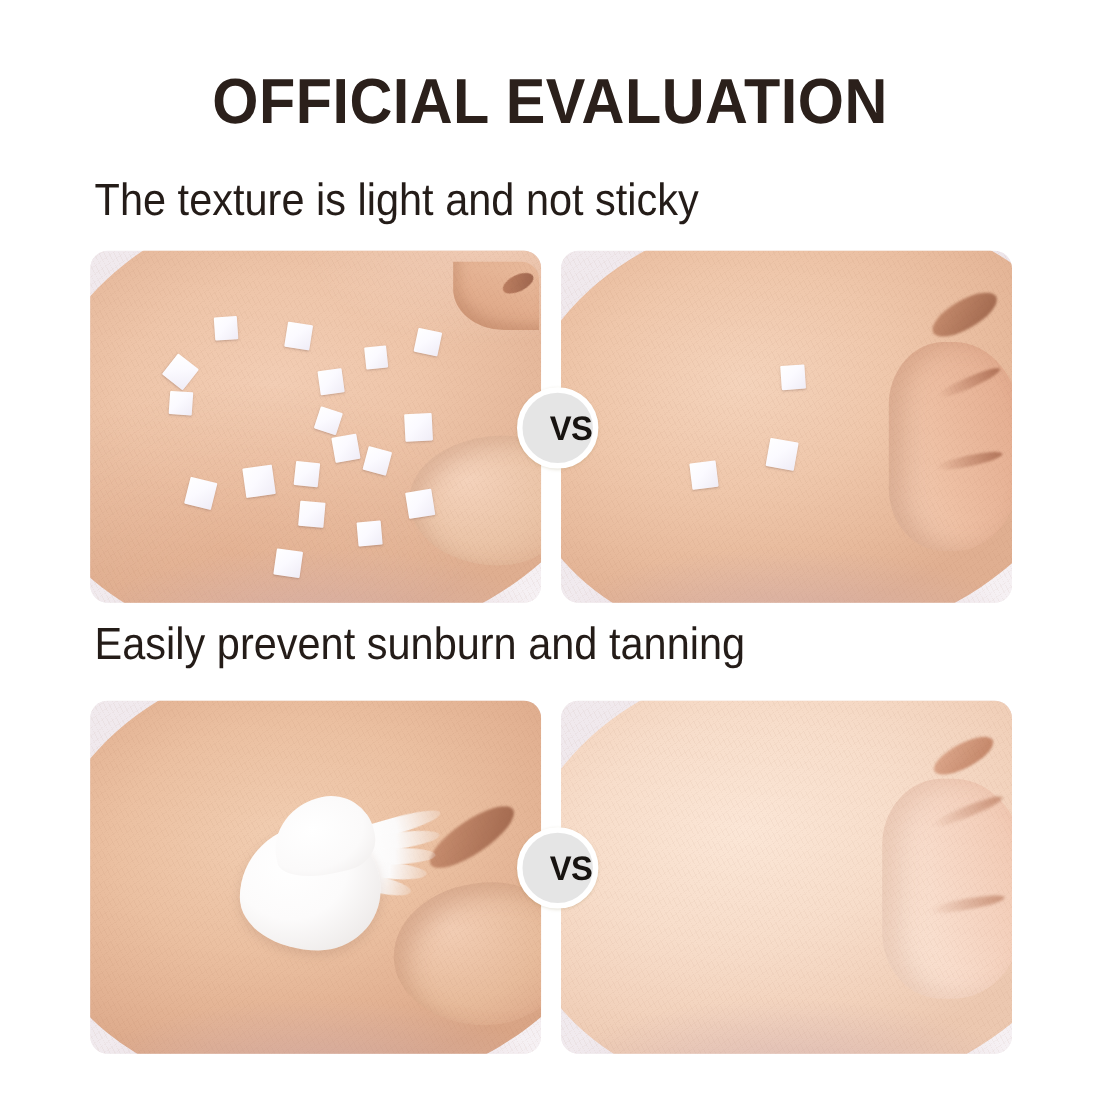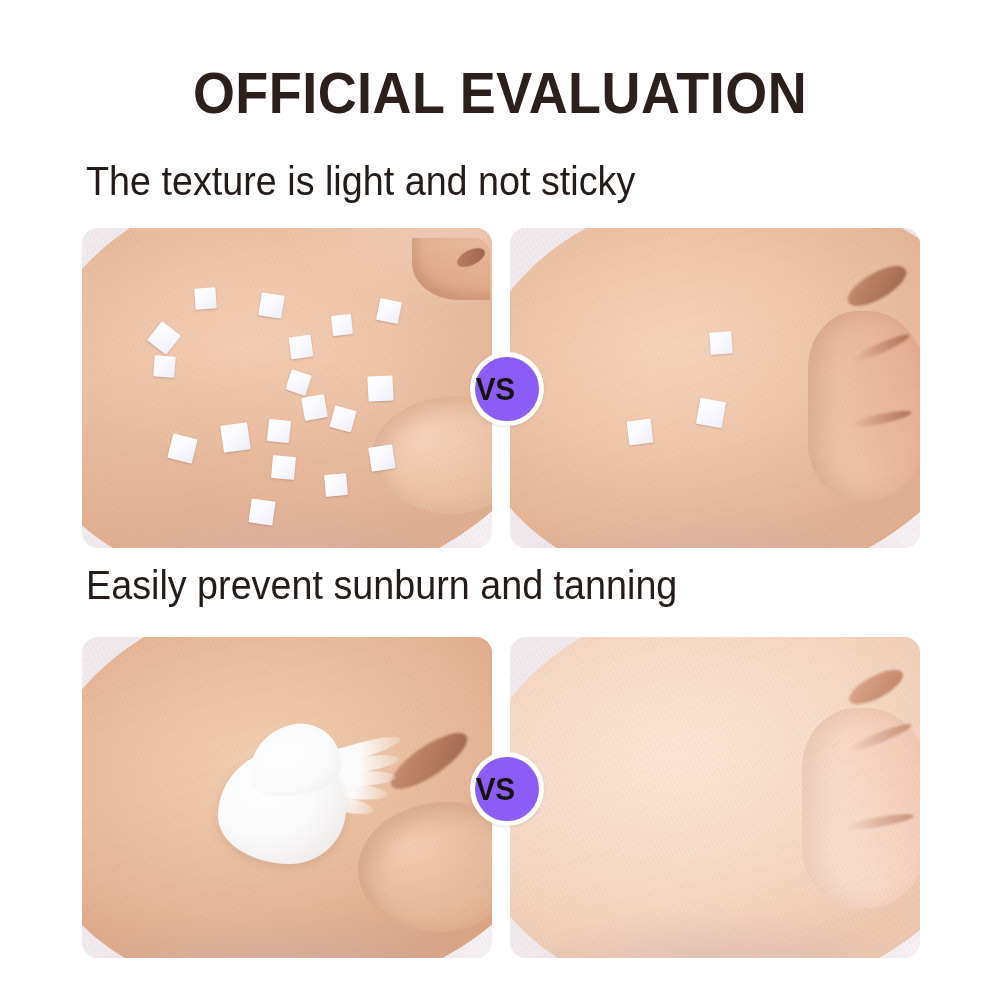--- a/index.html
+++ b/index.html
@@ -335,26 +335,26 @@
   .ct3 { left: 110px; top: 52px; transform: rotate(-2deg); width: 74px; }
   .ct4 { left: 108px; top: 65px; transform: rotate(5deg);  width: 68px; }
   .ct5 { left: 104px; top: 78px; transform: rotate(12deg); width: 58px; }
 
   
   .vs-badge {
     position: absolute;
     width: 74px;
     height: 74px;
     border-radius: 50%;
-    background: #8b5cf6;
+    background: #e5e5e5;
     border: 5px solid #ffffff;
     box-sizing: border-box;
     display: flex;
     align-items: center;
-    justify-content: flex-start;
+    justify-content: flex-end;
     z-index: 20;
     box-shadow: 0 1px 3px rgba(120,100,40,0.18);
   }
   .vs-badge span {
     font-size: 31px;
     font-weight: 700;
     color: #171310;
     letter-spacing: -0.5px;
     transform: scaleX(0.96);
     line-height: 1;

